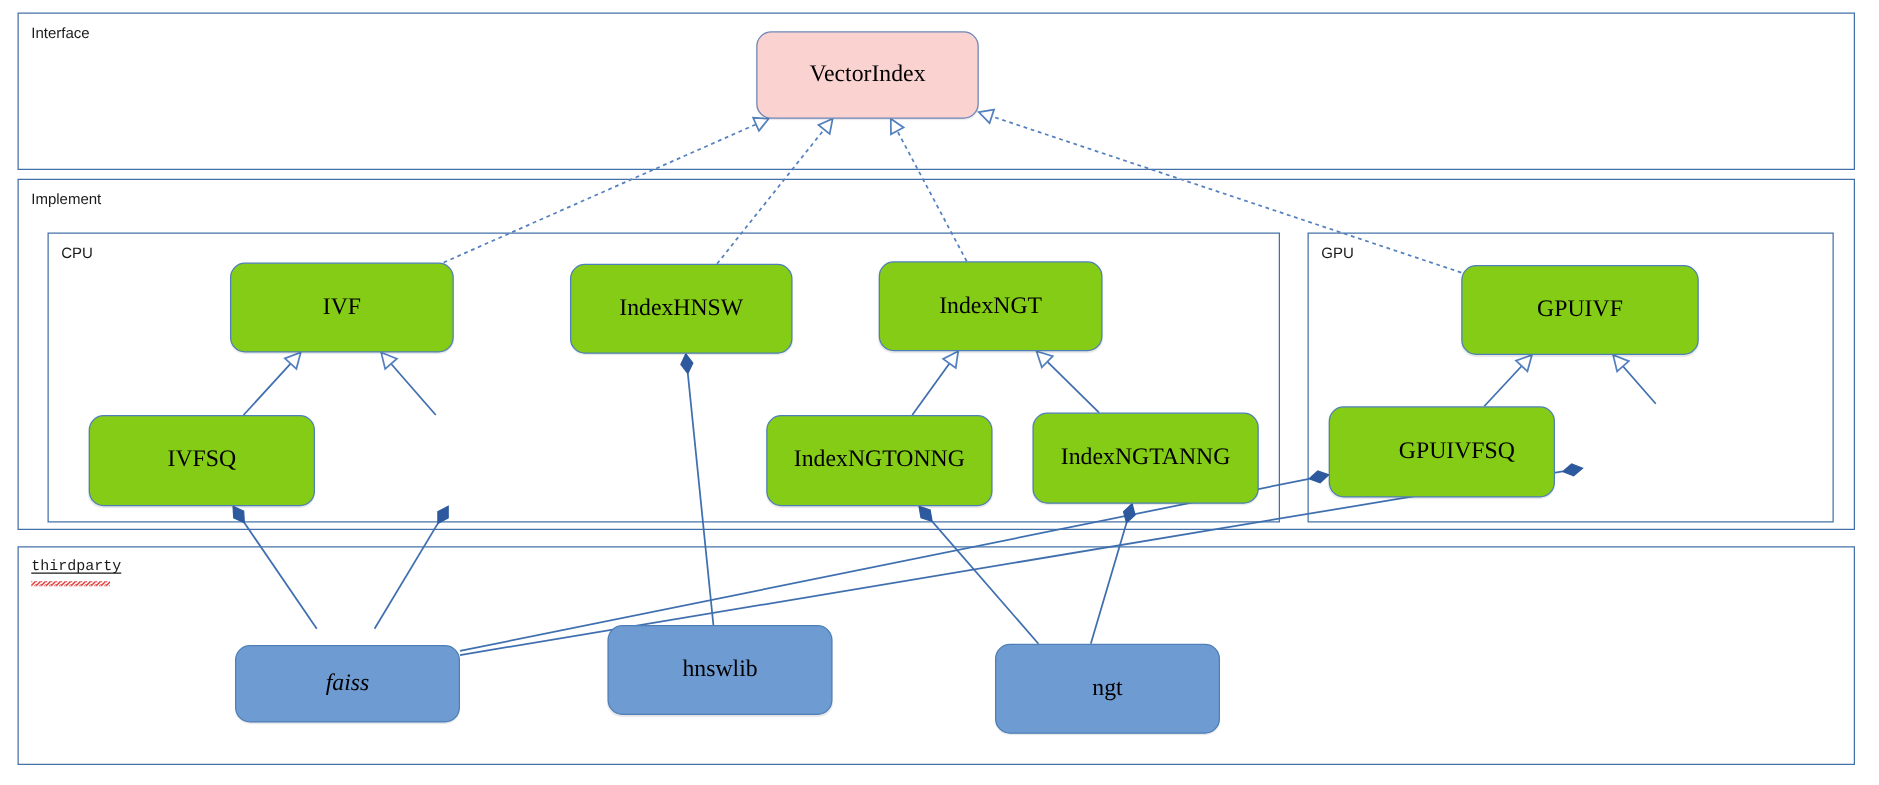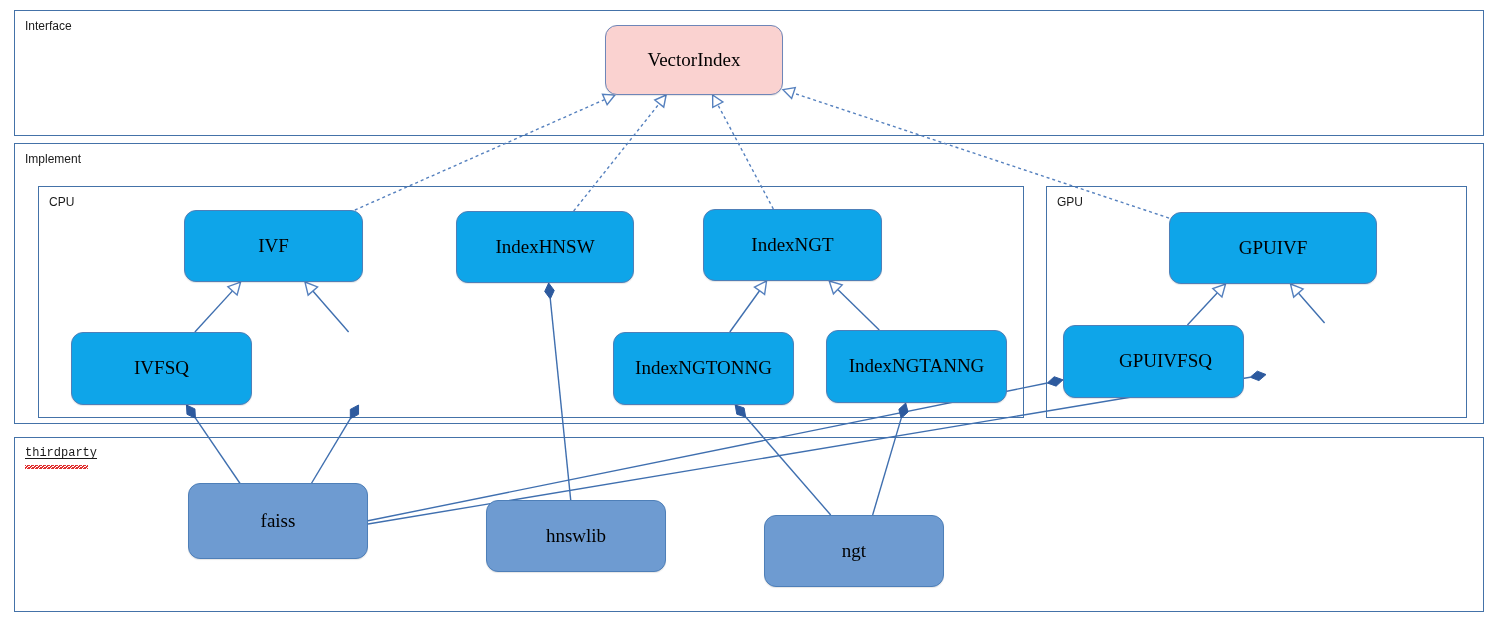--- a/index.html
+++ b/index.html
@@ -49,21 +49,21 @@
     display:flex;align-items:center;justify-content:center;
     font-family:"Liberation Serif", serif;
     font-size:19px;
     color:#000000;
     text-align:center;
     line-height:1.1;
     border:1px solid #4E7FB8;
     box-shadow:0 1px 1px rgba(0,0,0,0.10);
   }
   .node.iface{ background:#FAD2D0; border-color:#6E86B8; }
-  .node.green{ background:#0ea5e9; border-color:#4E7FB8; }
+  .node.green{ background:#84cc16; border-color:#4E7FB8; }
   .node.blue { background:#6E9BD1; border-color:#4E7FB8; }
 
   
   #edges{position:absolute;left:0;top:0;width:1503px;height:628px;pointer-events:none;}
   .ln{stroke:#3F6FAF;stroke-width:1.4;fill:none;}
   .ln-dash{stroke:#5580BE;stroke-width:1.4;fill:none;stroke-dasharray:3 3;}
   .tri{fill:#ffffff;stroke:#5580BE;stroke-width:1.4;}
   .dia{fill:#2D5A9E;stroke:#2D5A9E;stroke-width:1;}
 </style>
 </head>
@@ -118,22 +118,22 @@
       <line x1="830.7342465753425" y1="515" x2="745.6914829860218" y2="417.0800987063027" class="ln"></line>
       <polygon points="735.2,405 744.0697711049017,407.8926044573448 745.6914829860218,417.0800987063027 736.8217118811201,414.1874942489579" class="dia"></polygon>
       <line x1="872.6341463414634" y1="515" x2="901.1854881493182" y2="418.34454011836294" class="ln"></line>
       <polygon points="905.7181571815718,403 908.0551847009539,412.0320707688575 901.1854881493182,418.34454011836294 898.8484606299361,409.3124693495054" class="dia"></polygon>
     </svg>
 
   <div class="node iface" id="nd-0" style="left: 605px; top: 25px; width: 178px; height: 70px; text-align: right;">VectorIndex</div>
   <div class="node green" id="nd-1" style="left: 184px; top: 210px; width: 179px; height: 72px;">IVF</div>
   <div class="node green" id="nd-2" style="left: 456px; top: 211px; width: 178px; height: 72px;">IndexHNSW</div>
   <div class="node green" id="nd-3" style="left: 703px; top: 209px; width: 179px; height: 72px;">IndexNGT</div>
-  <div class="node green" id="nd-4" style="left: 1169px; top: 212px; width: 208px; height: 72px;">GPUIVF</div>
+  <div class="node green" id="nd-4" style="left: 1169px; top: 212px; width: 190px; height: 72px;">GPUIVF</div>
   <div class="node green" id="nd-5" style="left: 71px; top: 332px; width: 181px; height: 73px;">IVFSQ</div>
   <div class="node green" id="nd-7" style="left: 613px; top: 332px; width: 181px; height: 73px;">IndexNGTONNG</div>
   <div class="node green" id="nd-8" style="left: 826px; top: 330px; width: 181px; height: 73px;">IndexNGTANNG</div>
   <div class="node green" id="nd-9" style="left: 1063px; top: 325px; width: 181px; height: 73px; padding-left: 24px;">GPUIVFSQ</div>
-  <div class="node blue" id="nd-11" style="left: 188px; top: 483px; width: 180px; height: 76px;">faiss</div>
+  <div class="node blue" id="nd-11" style="left: 188px; top: 516px; width: 180px; height: 62px; font-style: italic;">faiss</div>
   <div class="node blue" id="nd-12" style="left: 486px; top: 500px; width: 180px; height: 72px;">hnswlib</div>
-  <div class="node blue" id="nd-13" style="left: 764px; top: 515px; width: 180px; height: 72px;">ngt</div>
+  <div class="node blue" id="nd-13" style="left: 796px; top: 515px; width: 180px; height: 72px;">ngt</div>
 
 </div>
 
 </body></html>

